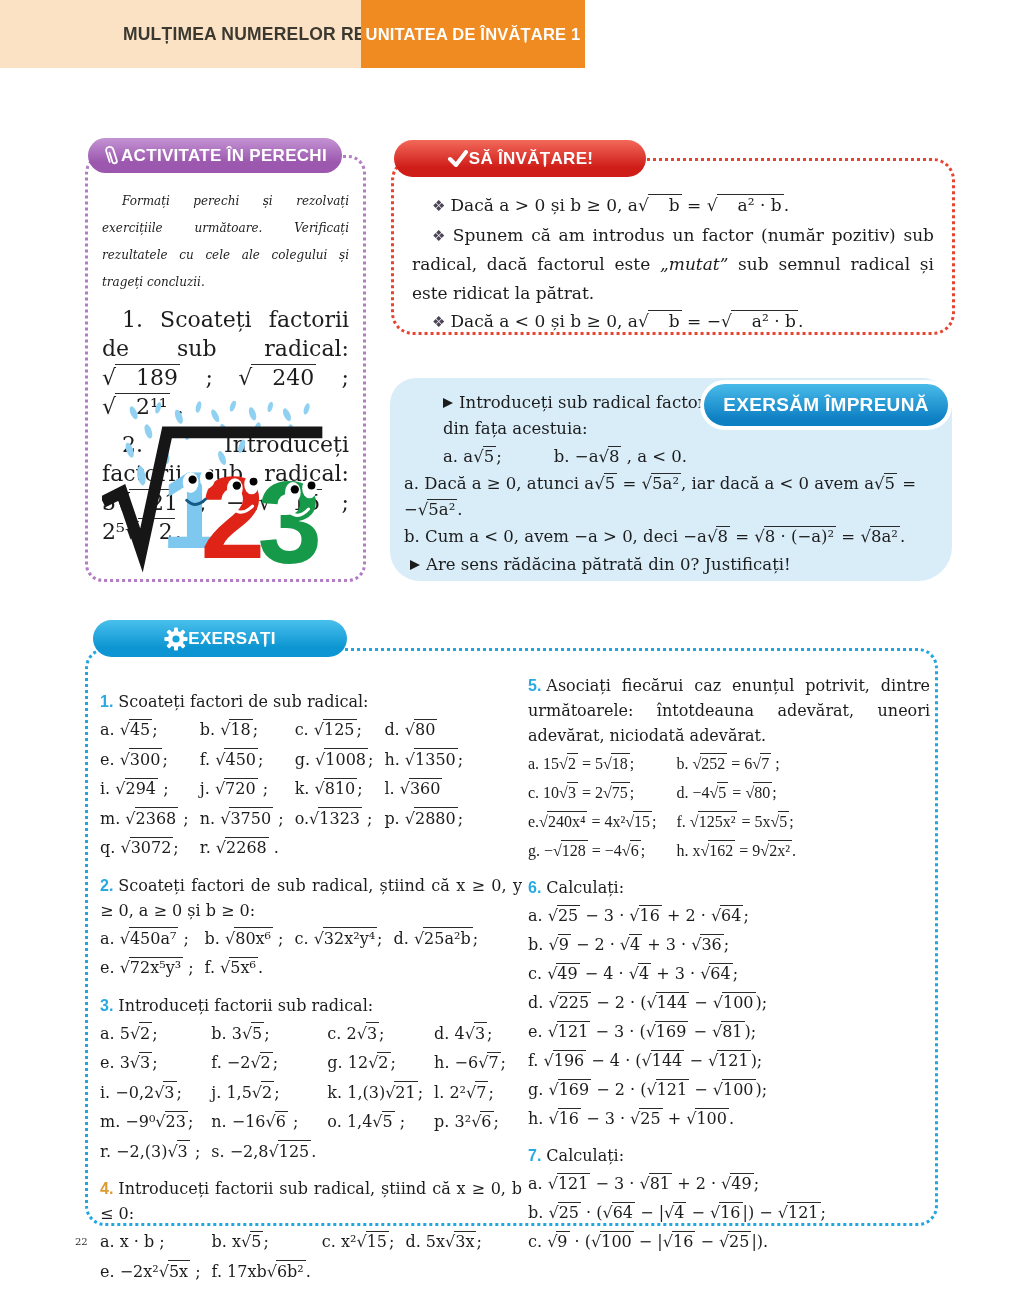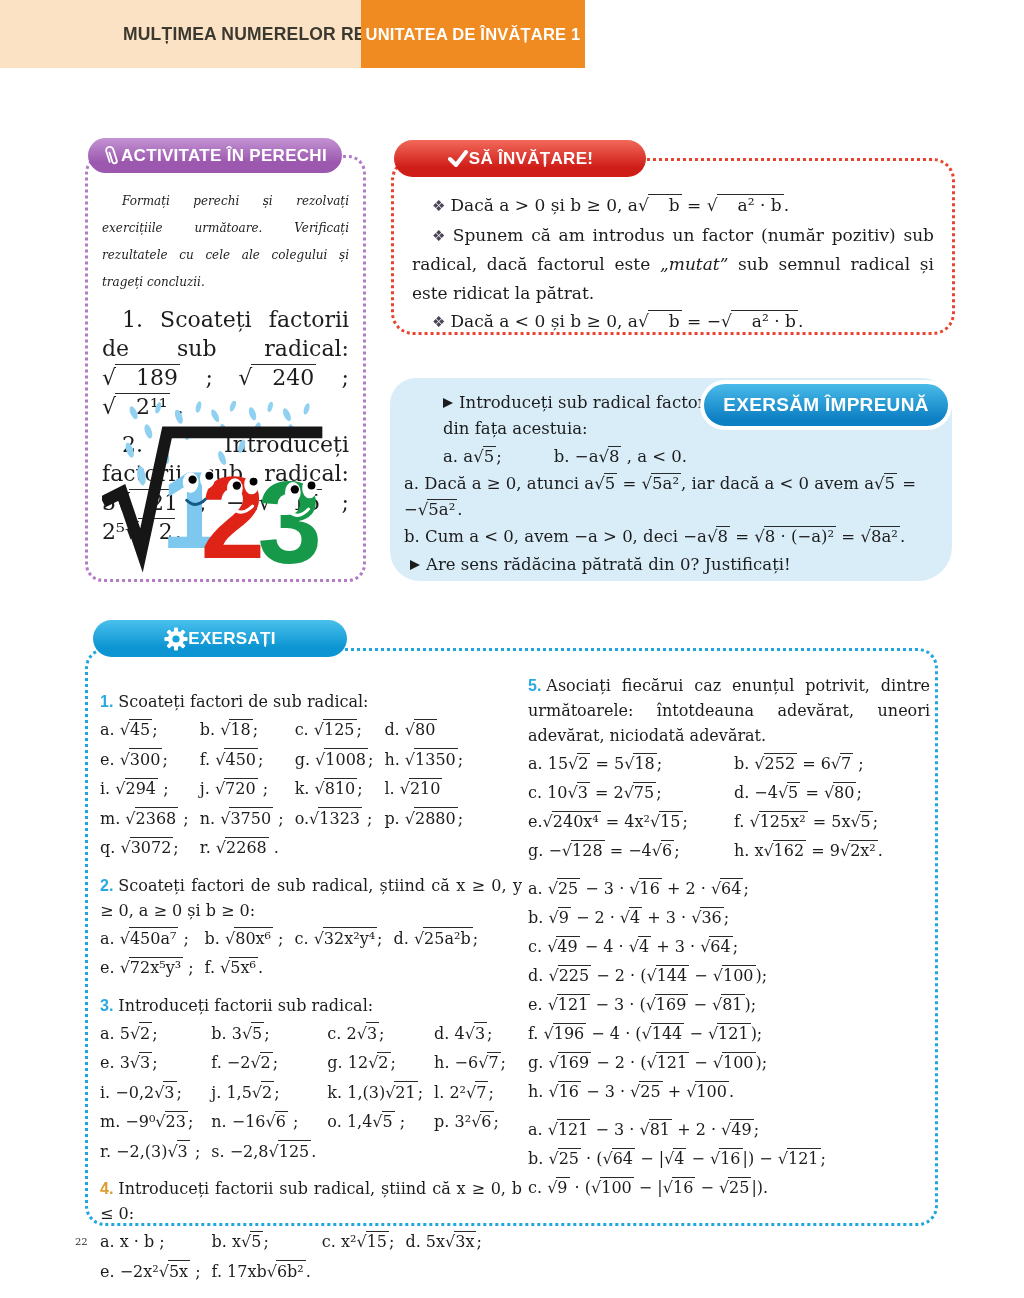--- a/index.html
+++ b/index.html
@@ -51,21 +51,21 @@
     border-top:5.5px solid transparent;border-bottom:5.5px solid transparent;margin:0 6px 1px 0;vertical-align:middle;}
   
   .col{position:absolute;}
   .col-left{left:12px;top:26px;width:422px;margin-top:12px;}
   .col-right{left:440px;top:22px;width:402px;}
   .ex{margin:0 0 11px;}
   .ex-title{font-size:16px;line-height:25px;text-align:justify;margin:0;}
   .num{font:bold 16px "Liberation Sans",sans-serif;margin-right:5px;}
   .items{display:grid;justify-content:start;column-gap:11px;row-gap:2px;margin-top:2px;}
   .cols-4{grid-template-columns:repeat(4,auto);}
-  .cols-2{grid-template-columns:repeat(2,auto);column-gap:46px;}
+  .cols-2{grid-template-columns:repeat(2,auto);column-gap:20px;font-family:Liberation Serif, serif;}
   .cols-1{grid-template-columns:auto;}
   .itm{font-size:16px;line-height:27.5px;white-space:nowrap;}
   .col-right .itm{line-height:27px;}
   
   .sq{white-space:nowrap;}
   .v{display:inline-block;border-top:1.5px solid #2a2a2a;padding:1.5px 2px 0 1px;margin-left:-1px;line-height:1.12;}
   
   .pagenum{position:absolute;left:75px;top:1236px;font-size:10px;color:#2b2b2b;}
 </style>
 </head>
@@ -195,21 +195,21 @@
           <span class="itm">b. <span class="sq"><span>√</span><span class="v">18</span></span>;</span>
           <span class="itm">c. <span class="sq"><span>√</span><span class="v">125</span></span>;</span>
           <span class="itm">d. <span class="sq"><span>√</span><span class="v">80</span></span></span>
           <span class="itm">e. <span class="sq"><span>√</span><span class="v">300</span></span>;</span>
           <span class="itm">f. <span class="sq"><span>√</span><span class="v">450</span></span>;</span>
           <span class="itm">g. <span class="sq"><span>√</span><span class="v">1008</span></span>;</span>
           <span class="itm">h. <span class="sq"><span>√</span><span class="v">1350</span></span>;</span>
           <span class="itm">i. <span class="sq"><span>√</span><span class="v">294</span></span> ;</span>
           <span class="itm">j. <span class="sq"><span>√</span><span class="v">720</span></span> ;</span>
           <span class="itm">k. <span class="sq"><span>√</span><span class="v">810</span></span>;</span>
-          <span class="itm">l. <span class="sq"><span>√</span><span class="v">210</span></span></span>
+          <span class="itm">l. <span class="sq"><span>√</span><span class="v">360</span></span></span>
           <span class="itm">m. <span class="sq"><span>√</span><span class="v">2368</span></span> ;</span>
           <span class="itm">n. <span class="sq"><span>√</span><span class="v">3750</span></span> ;</span>
           <span class="itm">o.<span class="sq"><span>√</span><span class="v">1323</span></span> ;</span>
           <span class="itm">p. <span class="sq"><span>√</span><span class="v">2880</span></span>;</span>
           <span class="itm">q. <span class="sq"><span>√</span><span class="v">3072</span></span>;</span>
           <span class="itm">r. <span class="sq"><span>√</span><span class="v">2268</span></span> .</span>
         </div>
     </div>
     <div class="ex">
       <p class="ex-title"><b class="num" style="color:#2aa9e1">2.</b><span>Scoateți factori de sub radical, știind că x ≥ 0, y ≥ 0, a ≥ 0 și b ≥ 0:</span></p>
@@ -265,32 +265,34 @@
           <span class="itm">b. <span class="sq"><span>√</span><span class="v">252</span></span> = 6<span class="sq"><span>√</span><span class="v">7</span></span> ;</span>
           <span class="itm">c. 10<span class="sq"><span>√</span><span class="v">3</span></span> = 2<span class="sq"><span>√</span><span class="v">75</span></span>;</span>
           <span class="itm">d. −4<span class="sq"><span>√</span><span class="v">5</span></span> = <span class="sq"><span>√</span><span class="v">80</span></span>;</span>
           <span class="itm">e.<span class="sq"><span>√</span><span class="v">240x⁴</span></span> = 4x²<span class="sq"><span>√</span><span class="v">15</span></span>;</span>
           <span class="itm">f. <span class="sq"><span>√</span><span class="v">125x²</span></span> = 5x<span class="sq"><span>√</span><span class="v">5</span></span>;</span>
           <span class="itm">g. −<span class="sq"><span>√</span><span class="v">128</span></span> = −4<span class="sq"><span>√</span><span class="v">6</span></span>;</span>
           <span class="itm">h. x<span class="sq"><span>√</span><span class="v">162</span></span> = 9<span class="sq"><span>√</span><span class="v">2x²</span></span>.</span>
         </div>
     </div>
     <div class="ex">
+      <p class="ex-title"><b class="num" style="color:#2aa9e1">6.</b><span>Calculați:</span></p>
       <div class="items cols-1">
           <span class="itm">a. <span class="sq"><span>√</span><span class="v">25</span></span> − 3 · <span class="sq"><span>√</span><span class="v">16</span></span> + 2 · <span class="sq"><span>√</span><span class="v">64</span></span>;</span>
           <span class="itm">b. <span class="sq"><span>√</span><span class="v">9</span></span> − 2 · <span class="sq"><span>√</span><span class="v">4</span></span> + 3 · <span class="sq"><span>√</span><span class="v">36</span></span>;</span>
           <span class="itm">c. <span class="sq"><span>√</span><span class="v">49</span></span> − 4 · <span class="sq"><span>√</span><span class="v">4</span></span> + 3 · <span class="sq"><span>√</span><span class="v">64</span></span>;</span>
           <span class="itm">d. <span class="sq"><span>√</span><span class="v">225</span></span> − 2 · (<span class="sq"><span>√</span><span class="v">144</span></span> − <span class="sq"><span>√</span><span class="v">100</span></span>);</span>
           <span class="itm">e. <span class="sq"><span>√</span><span class="v">121</span></span> − 3 · (<span class="sq"><span>√</span><span class="v">169</span></span> − <span class="sq"><span>√</span><span class="v">81</span></span>);</span>
           <span class="itm">f. <span class="sq"><span>√</span><span class="v">196</span></span> − 4 · (<span class="sq"><span>√</span><span class="v">144</span></span> − <span class="sq"><span>√</span><span class="v">121</span></span>);</span>
           <span class="itm">g. <span class="sq"><span>√</span><span class="v">169</span></span> − 2 · (<span class="sq"><span>√</span><span class="v">121</span></span> − <span class="sq"><span>√</span><span class="v">100</span></span>);</span>
           <span class="itm">h. <span class="sq"><span>√</span><span class="v">16</span></span> − 3 · <span class="sq"><span>√</span><span class="v">25</span></span> + <span class="sq"><span>√</span><span class="v">100</span></span>.</span>
         </div>
     </div>
     <div class="ex">
+      <p class="ex-title"><b class="num" style="color:#2aa9e1">7.</b><span>Calculați:</span></p>
       <div class="items cols-1">
           <span class="itm">a. <span class="sq"><span>√</span><span class="v">121</span></span> − 3 · <span class="sq"><span>√</span><span class="v">81</span></span> + 2 · <span class="sq"><span>√</span><span class="v">49</span></span>;</span>
           <span class="itm">b. <span class="sq"><span>√</span><span class="v">25</span></span> · (<span class="sq"><span>√</span><span class="v">64</span></span> − |<span class="sq"><span>√</span><span class="v">4</span></span> − <span class="sq"><span>√</span><span class="v">16</span></span>|) − <span class="sq"><span>√</span><span class="v">121</span></span>;</span>
           <span class="itm">c. <span class="sq"><span>√</span><span class="v">9</span></span> · (<span class="sq"><span>√</span><span class="v">100</span></span> − |<span class="sq"><span>√</span><span class="v">16</span></span> − <span class="sq"><span>√</span><span class="v">25</span></span>|).</span>
         </div>
     </div>
   </div>
 </div>
 
 <div class="pagenum">22</div>

